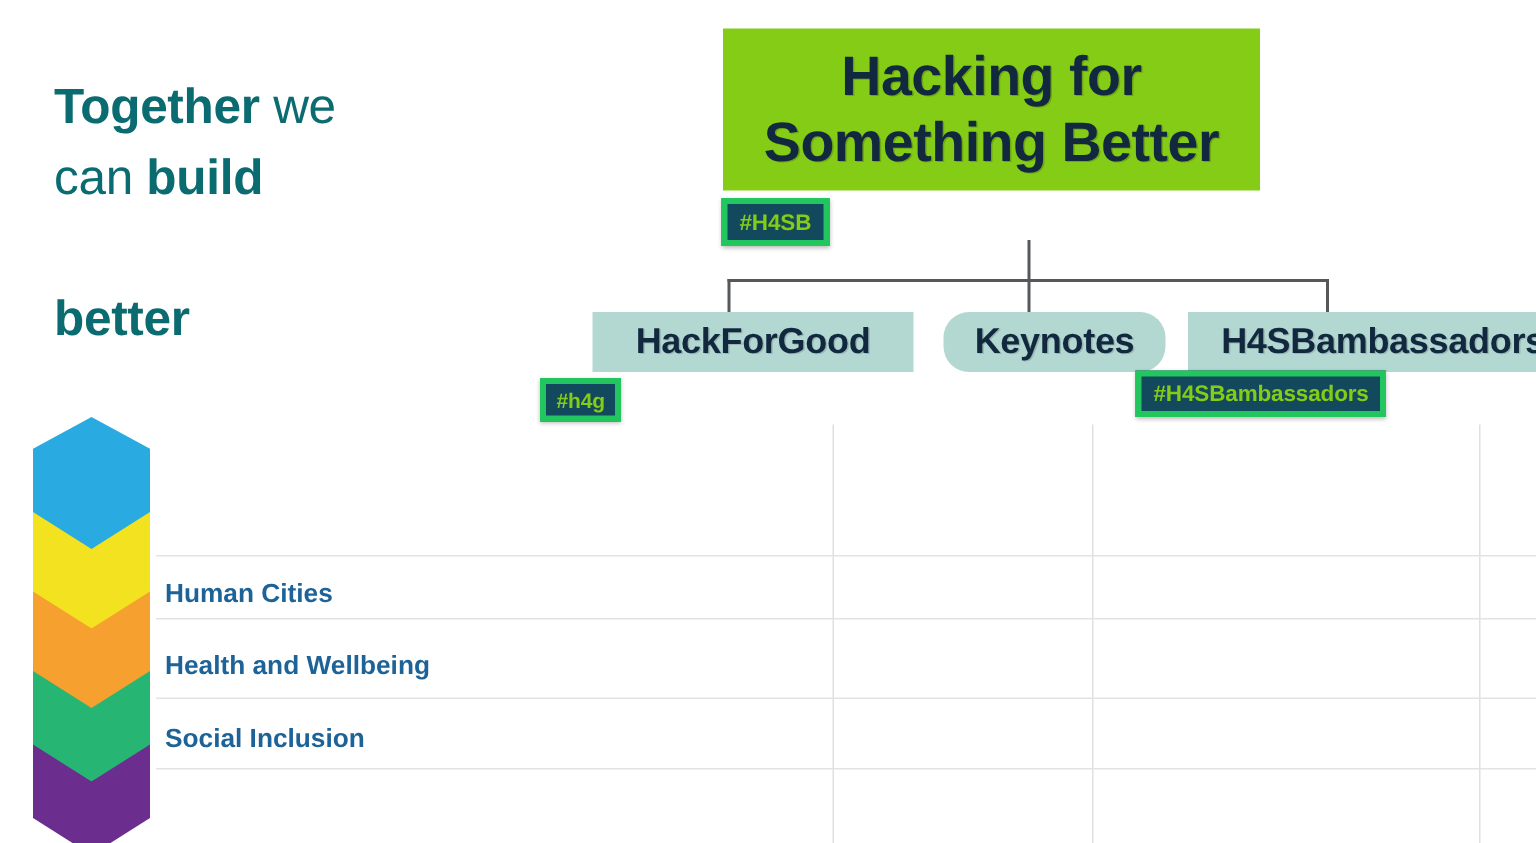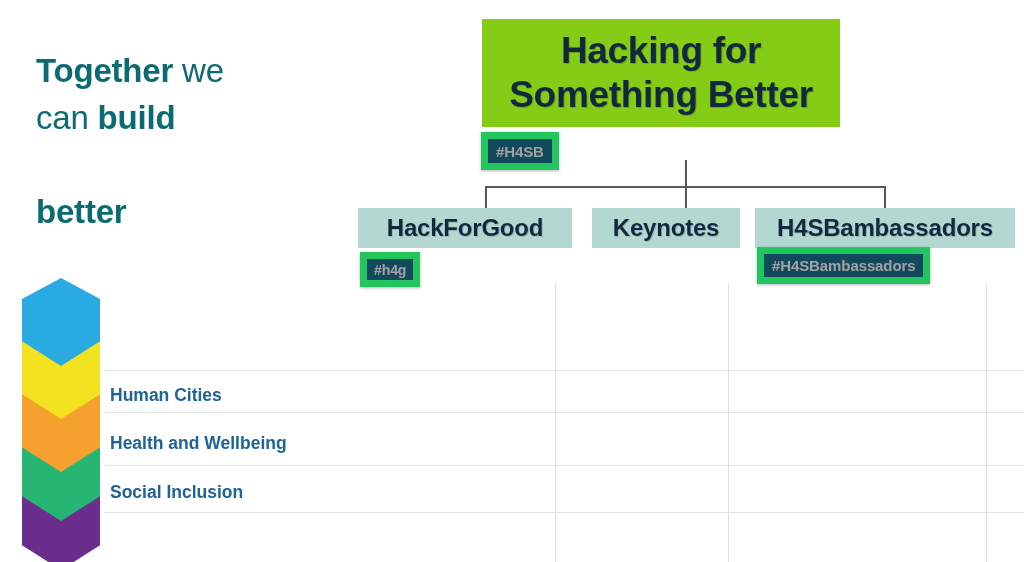--- a/index.html
+++ b/index.html
@@ -99,20 +99,21 @@
     text-shadow: 1px 1px 0 rgba(0,0,0,0.18);
   }
 
   .node-box {
     position: absolute;
     background: #b3d8d2;
     display: flex;
     align-items: center;
     justify-content: center;
     height: 40px;
+    margin-left: 37px;
   }
   .node-box .node-text {
     color: #12283f;
     font-weight: 700;
     font-size: 24px;
     letter-spacing: -0.2px;
     white-space: nowrap;
     text-shadow: 1px 1px 0 rgba(0,0,0,0.15);
   }
 
@@ -121,24 +122,24 @@
     position: absolute;
     background: #55595c;
   }
   .conn-v { width: 2px; }
   .conn-h { height: 2px; }
 
   
   .badge {
     position: absolute;
     background: #13495c;
-    color: #a3a3a3;
+    color: #84cc16;
     font-weight: 700;
     white-space: nowrap;
-    border: 7px solid #22c55e;
+    border: 4px solid #22c55e;
     box-shadow: 0 1px 3px rgba(0,0,0,0.28);
     display: flex;
     align-items: center;
     justify-content: center;
     letter-spacing: -0.1px;
   }
 </style>
 </head>
 <body>
 
@@ -185,21 +186,21 @@
       <span>Hacking for</span><br>
       <span>Something Better</span>
     </div>
   </div>
 
   <div class="badge" style="left:481px; top:132px; height:24px; padding:0 8px; font-size:15px;">#H4SB</div>
 
   <div class="node-box" style="left:358px; top:208px; width:214px;">
     <span class="node-text">HackForGood</span>
   </div>
-  <div class="node-box" style="left:592px; top:208px; width:148px;">
+  <div class="node-box" style="left:592px; top:208px; width:148px;border-radius:17px;">
     <span class="node-text">Keynotes</span>
   </div>
   <div class="node-box" style="left:755px; top:208px; width:260px;">
     <span class="node-text">H4SBambassadors</span>
   </div>
 
   <div class="badge" style="left:360px; top:252px; height:21px; padding:0 7px; font-size:14px;">#h4g</div>
   <div class="badge" style="left:757px; top:247px; height:23px; padding:0 8px; font-size:15px;">#H4SBambassadors</div>
 
 </div>

